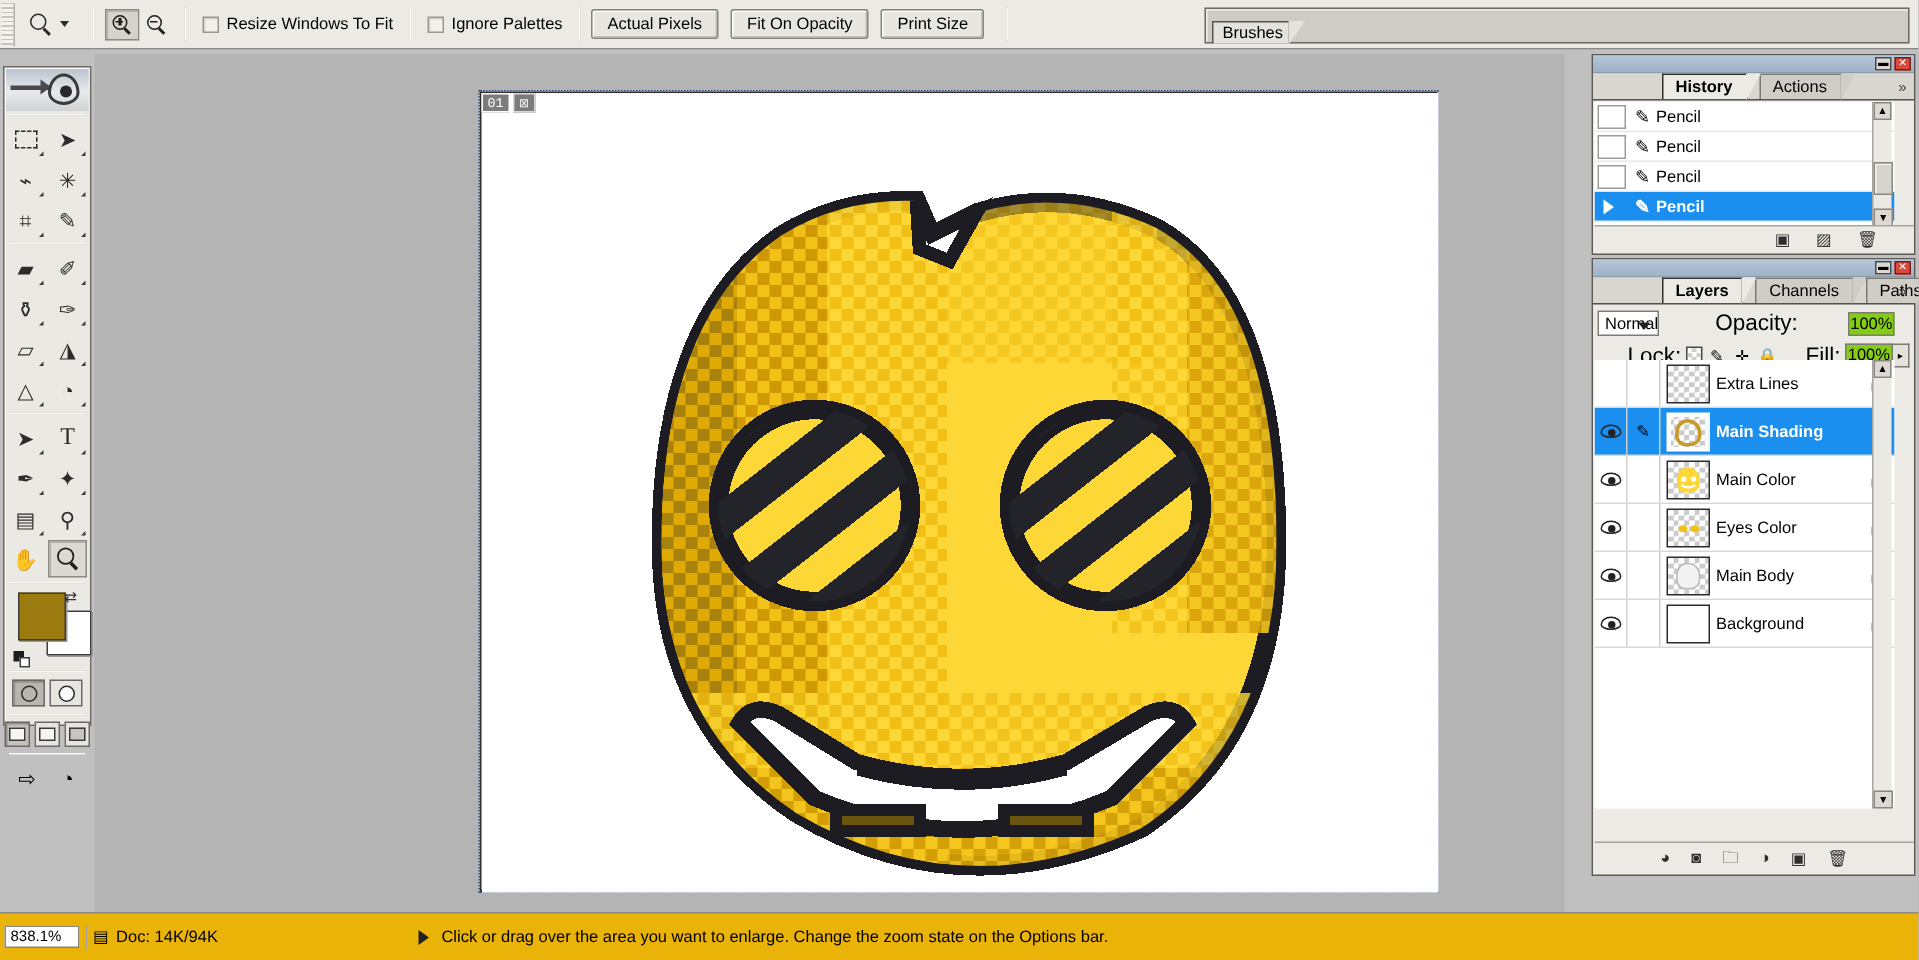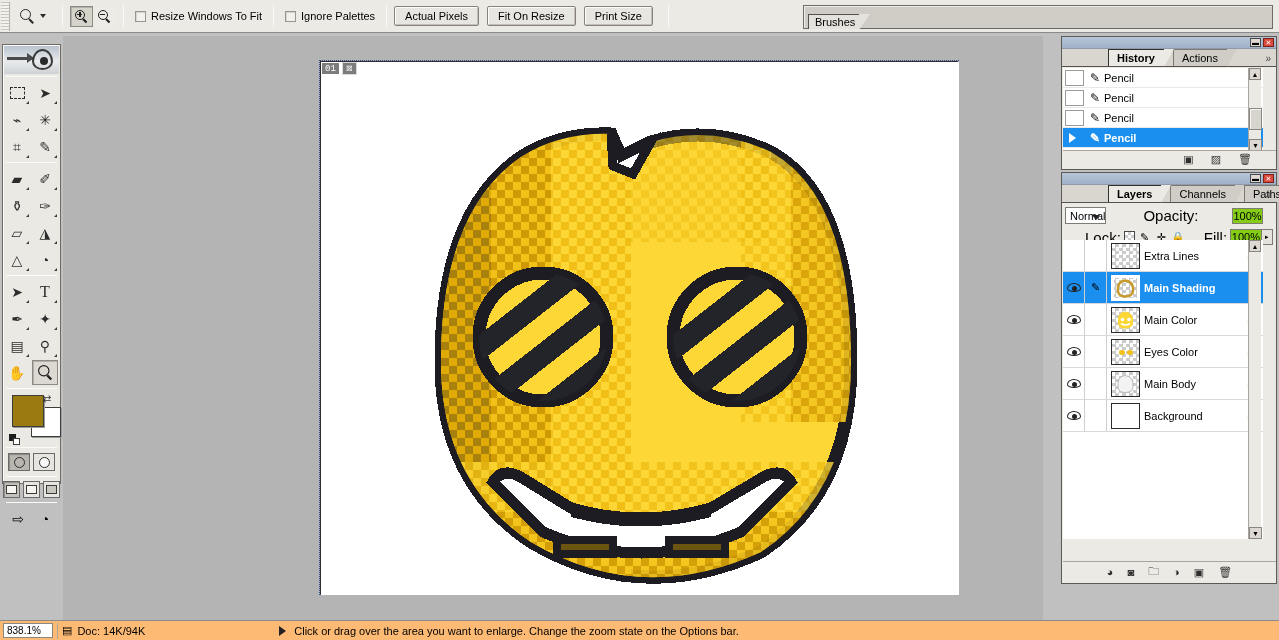--- a/index.html
+++ b/index.html
@@ -194,22 +194,22 @@
   #layer-scroll{ position:absolute; right:15px; top:67px; width:13px; bottom:44px;
      background:#ebe9e3; border-left:1px solid #a9a59e;}
   #layers-foot{ position:absolute; left:1px; bottom:1px; width:213px; height:21px;
      background:#eceae4; border-top:1px solid #a9a59e;
      display:flex; align-items:center; justify-content:center; gap:14px;}
 
   
   .t-face{ position:absolute; left:50%; top:50%; transform:translate(-50%,-50%);}
 
   
-  #status-bar{ position:absolute; left:0; bottom:0; width:1279px; height:20px;
-    background:#fdba74; border-top:1px solid #8a8a8a; display:flex; align-items:center;}
+  #status-bar{ position:absolute; left:0; bottom:0; width:1279px; height:32px;
+    background:#eab308; border-top:1px solid #8a8a8a; display:flex; align-items:center;}
   #zoom-field{ width:50px;height:15px; margin-left:3px; background:#fff;
     border:1px solid #8a8780; font-size:10px; display:flex;align-items:center; padding-left:3px;}
   .sb-sep{ width:1px;height:16px; background:#aaa6a0; margin:0 4px;}
   #doc-info{ font-size:11px; }
   #sb-hint{ font-size:11px;}
   .sb-tri{ width:0;height:0;border-top:5px solid transparent;border-bottom:5px solid transparent;
     border-left:7px solid #222; margin:0 8px 0 4px;}
 </style>
 </head>
 <body>
@@ -251,21 +251,21 @@
   </div>
   <div class="vsep"></div>
 
   <div class="chk-item">
     <span class="chkbox"></span>
     <span>Ignore Palettes</span>
   </div>
   <div class="vsep"></div>
 
   <div class="psbtn">Actual Pixels</div>
-  <div class="psbtn">Fit On Resize</div>
+  <div class="psbtn">Fit On Opacity</div>
   <div class="psbtn">Print Size</div>
   <div class="vsep"></div>
 
   <div class="pal-well">
     <div class="pal-tab">Brushes</div>
   </div>
 </div>
 
 <div id="toolbox">
   <div id="tb-header">

